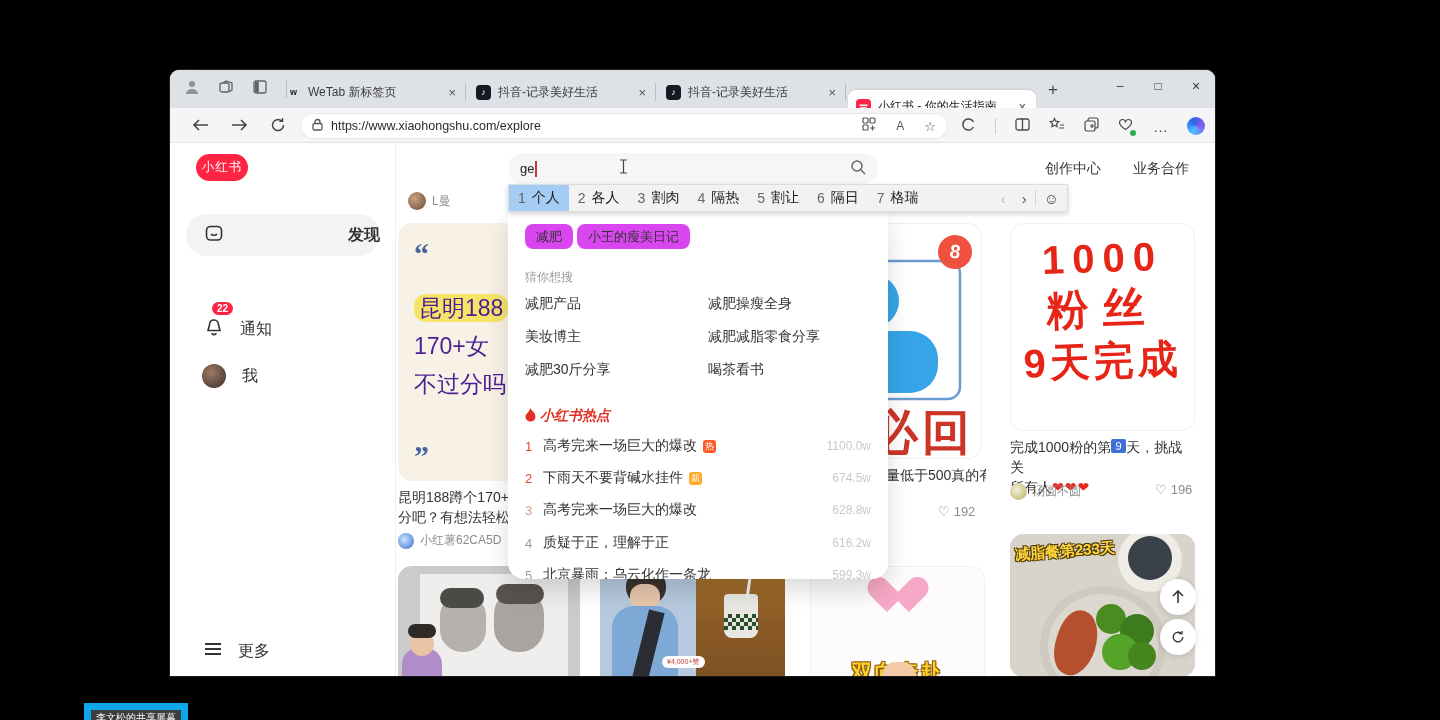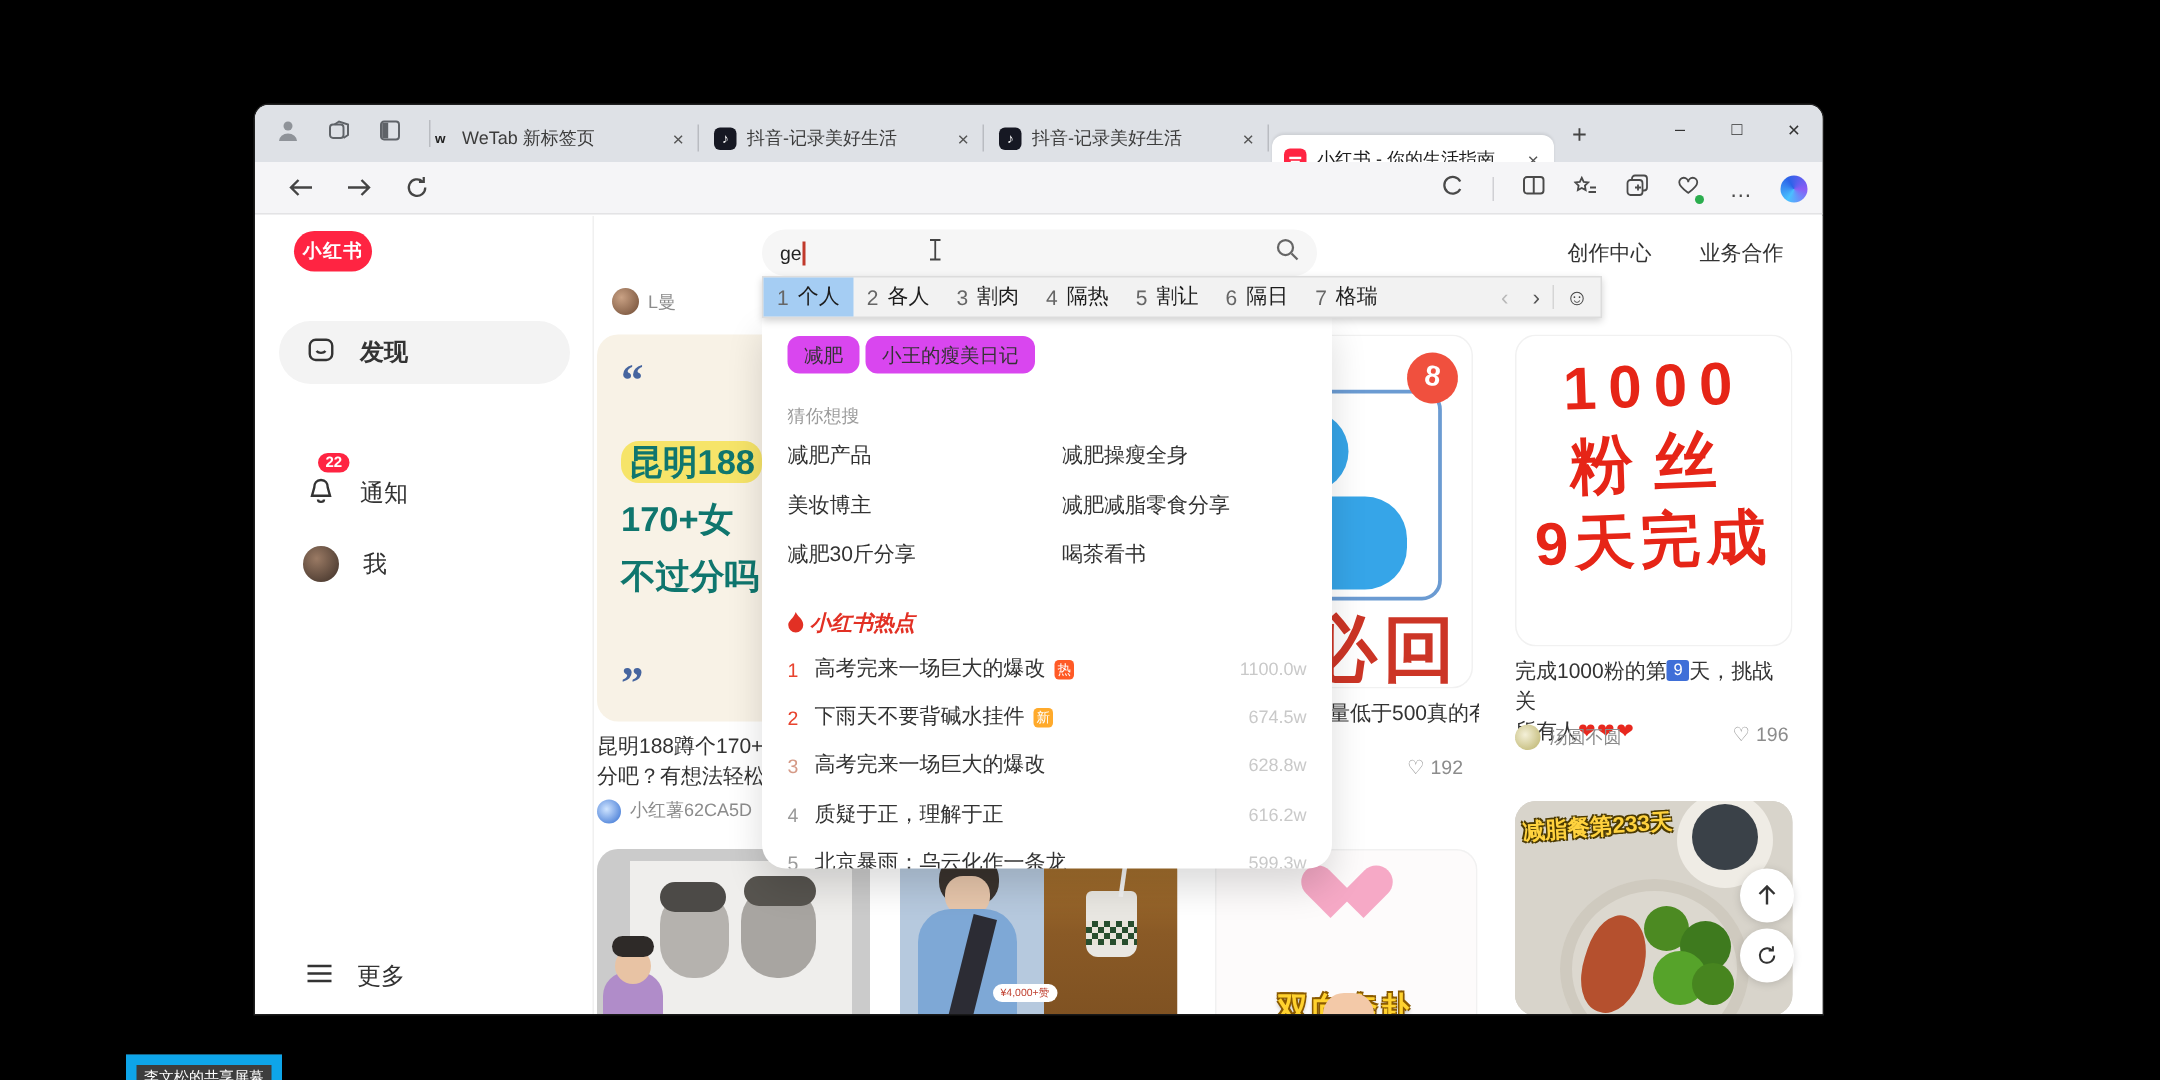--- a/index.html
+++ b/index.html
@@ -30,38 +30,38 @@
   .urlbar .in-icons { display:flex; gap:20px; color:#555; align-items:center; }
   .tb-right { position:absolute; right:10px; top:5px; height:26px; display:flex; align-items:center; gap:19px; color:#4a4a4a; }
   .copilot { width:18px; height:18px; border-radius:50%; background:conic-gradient(from 210deg,#49c1ff,#2b63e8,#8a5cf5,#49c1ff); }
   .vdiv { width:1px; height:16px; background:#d0d0d4; }
 
   
   .page { position:absolute; left:0; top:74px; width:1045px; height:532px; background:#fff; overflow:hidden; }
 
   
   .sidebar { position:absolute; left:0; top:0; width:226px; height:100%; background:#fff; border-right:1px solid #f0f0f0; z-index:6; }
-  .logo { position:absolute; left:26px; top:10px; width:52px; height:27px; background:#ff2442; color:#fff; border-radius:14px; font-size:12.5px; font-weight:bold; display:flex; align-items:center; justify-content:center; letter-spacing:1px; }
+  .logo { position:absolute; left:26px; top:10px; width:52px; height:27px; background:#ff2442; color:#fff; border-radius:14px; font-size:12.5px; font-weight:normal; display:flex; align-items:center; justify-content:center; letter-spacing:1px; }
   .side-item { position:absolute; left:16px; width:194px; height:42px; border-radius:21px; display:flex; align-items:center; padding-left:18px; gap:16px; font-size:16px; color:#333; }
-  .side-item.active { background:#f3f3f3; font-weight:bold; }
+  .side-item.active { background:#f3f3f3; font-weight:bold;justify-content:space-between; }
   .side-item .badge { position:absolute; left:26px; top:-6px; background:#ff2442; color:#fff; font-size:10px; border-radius:8px; padding:1px 5px; font-weight:bold; }
   .avatar { border-radius:50%; flex:none; }
 
   
   .hlink { position:absolute; top:16px; font-size:14px; color:#333; z-index:3; }
 
   
   .card { position:absolute; border-radius:14px; overflow:hidden; z-index:1; }
   .card-meta { position:absolute; z-index:1; font-size:14px; color:#333; line-height:20px; white-space:nowrap; overflow:hidden; }
   .author-row { position:absolute; z-index:1; display:flex; align-items:center; gap:6px; font-size:12px; color:#8c8c8c; }
   .likes { display:flex; align-items:center; gap:4px; font-size:13px; color:#8c8c8c; }
 
   .c1 { left:228px; top:79px; width:182px; height:258px; background:#f8f2e6; }
   .c1 .q { color:#46659f; font-family:"Liberation Serif",serif; font-size:30px; font-weight:bold; position:absolute; }
-  .c1 .lines { position:absolute; left:16px; top:66px; font-size:23px; font-weight:bold; color:#0f766e; line-height:38px; }
+  .c1 .lines { position:absolute; left:16px; top:66px; font-size:23px; font-weight:normal; color:#4c1d95; line-height:38px; }
   .c1 .hl { background:#f6e469; border-radius:12px; padding:1px 5px; }
 
   .c2 { left:630px; top:79px; width:182px; height:236px; background:#fff; box-shadow:inset 0 0 0 1px #f1f1f1; }
   .c2 .ovl { position:absolute; left:70px; top:178px; font-size:48px; font-weight:bold; color:#cc3526; letter-spacing:4px; }
   .c2 .badge8 { position:absolute; left:138px; top:12px; width:34px; height:34px; background:#f0503e; border-radius:50%; color:#fff; font-size:19px; font-weight:bold; display:flex; align-items:center; justify-content:center; transform:rotate(8deg); }
 
   .c3 { left:840px; top:79px; width:185px; height:208px; background:#fff; box-shadow:inset 0 0 0 1px #f1f1f1; }
   .c3 .big { color:#e62517; font-weight:bold; text-align:center; transform:rotate(-2deg); line-height:1.25; }
   .tbadge { display:inline-block; background:#3f6fd8; color:#fff; font-size:11px; line-height:14px; width:15px; height:14px; text-align:center; border-radius:2px; vertical-align:2px; }
   .hearts { color:#e8281e; letter-spacing:1px; }
@@ -183,20 +183,41 @@
       <svg width="17" height="14" viewBox="0 0 17 14" fill="none" stroke="#444" stroke-width="1.6">
           <path d="M1 7 H15 M10 2 l5 5 l-5 5"></path>
         </svg>
     </span>
     <span class="navicon">
       <svg width="16" height="16" viewBox="0 0 16 16" fill="none" stroke="#444" stroke-width="1.5">
           <path d="M13.5 8 a5.5 5.5 0 1 1 -1.8 -4"></path>
           <path d="M12.5 1 v3.2 h-3.2"></path>
         </svg>
     </span>
+    <div class="urlbar">
+      <span>
+        <svg width="11" height="13" viewBox="0 0 11 13" fill="none" stroke="#555" stroke-width="1.3">
+            <rect x="1" y="5.5" width="9" height="6.5" rx="1.5"></rect>
+            <path d="M3 5.5 V4 a2.5 2.5 0 0 1 5 0 v1.5"></path>
+          </svg>
+      </span>
+      <span class="url">https://www.xiaohongshu.com/explore</span>
+      <span class="in-icons">
+        <span>
+          <svg width="14" height="14" viewBox="0 0 14 14" fill="none" stroke="#555" stroke-width="1.2">
+              <rect x="1" y="1" width="5" height="5" rx="1"></rect>
+              <rect x="8" y="1" width="5" height="5" rx="1"></rect>
+              <rect x="1" y="8" width="5" height="5" rx="1"></rect>
+              <path d="M10.5 8.5 v5 M8 11 h5"></path>
+            </svg>
+        </span>
+        <span style="font-size:12px;color:#555;">A</span>
+        <span style="font-size:13px;color:#555;">☆</span>
+      </span>
+    </div>
     <div class="tb-right">
       <span>
         <svg width="15" height="15" viewBox="0 0 15 15" fill="none" stroke="#4a4a4a" stroke-width="1.5">
             <path d="M12.5 10 a5.6 5.6 0 1 1 0 -5"></path>
           </svg>
       </span>
       <span class="vdiv"></span>
       <span>
         <svg width="15" height="13" viewBox="0 0 15 13" fill="none" stroke="#4a4a4a" stroke-width="1.3">
             <rect x="1" y="1" width="13" height="11" rx="2"></rect>

